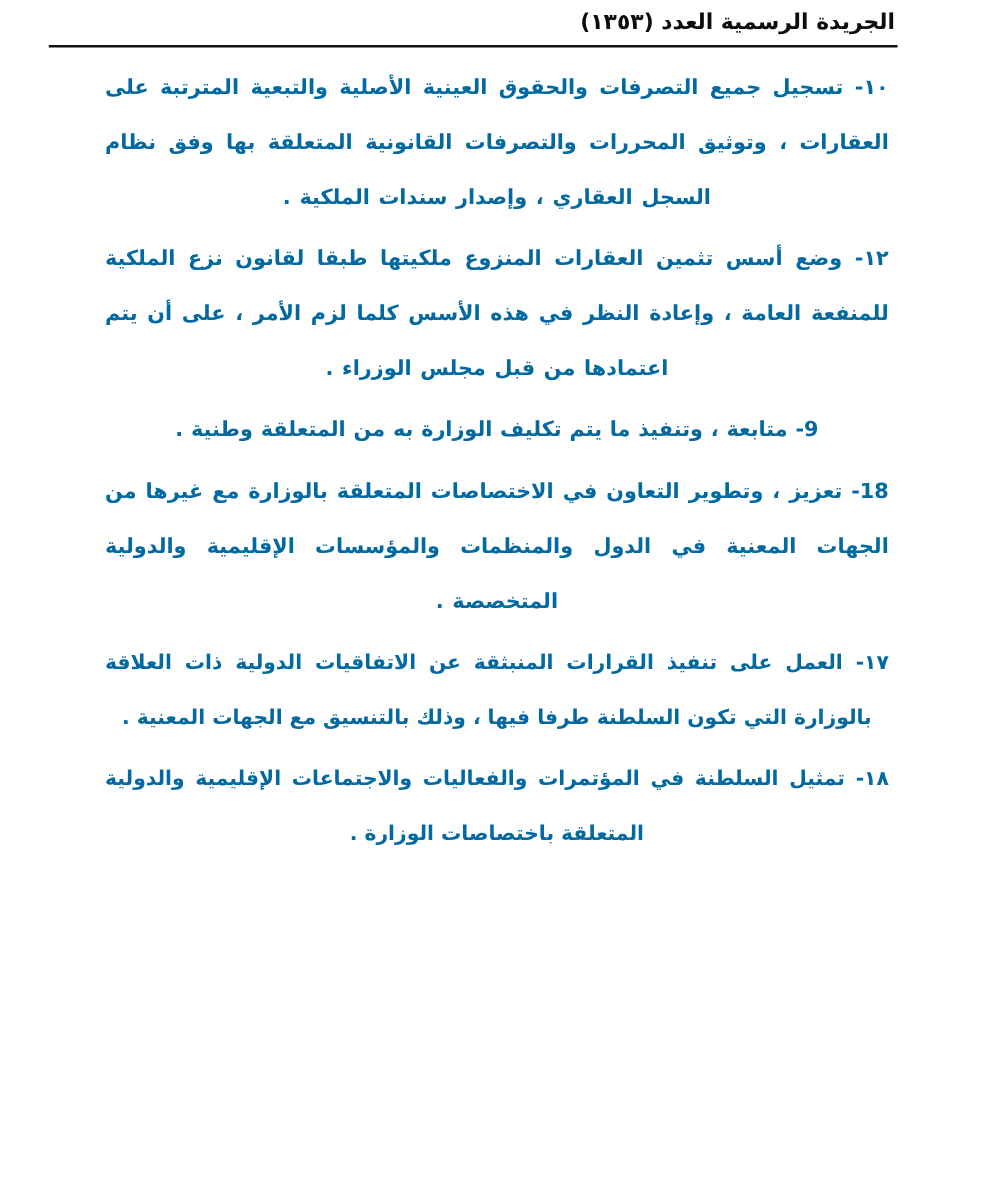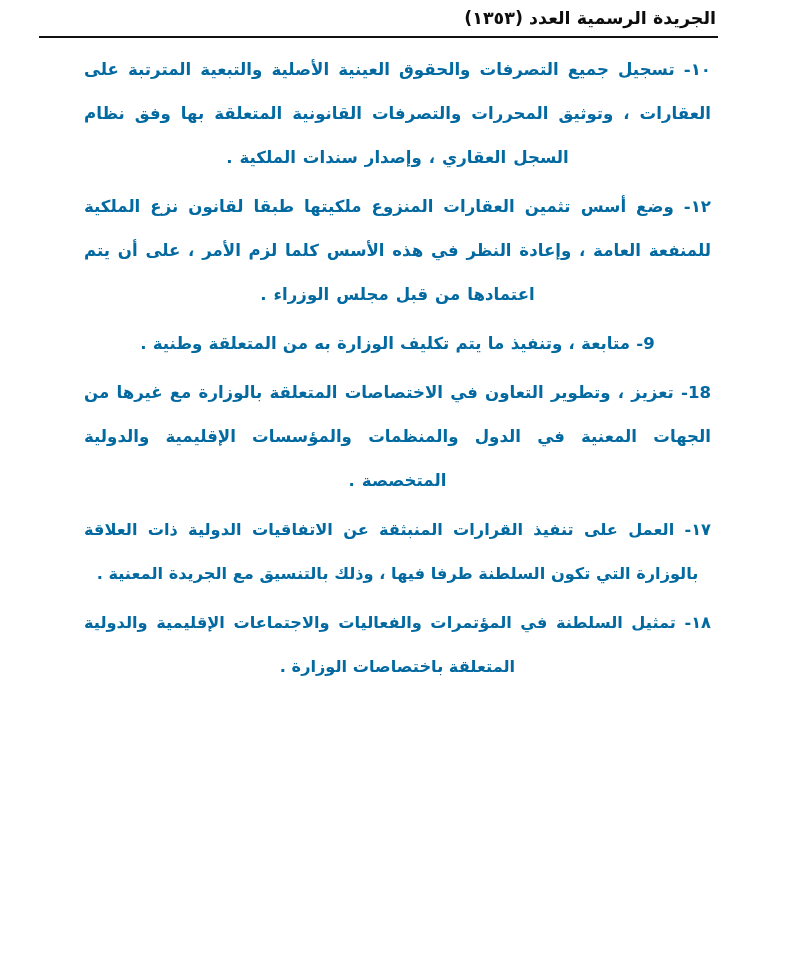--- a/index.html
+++ b/index.html
@@ -134,21 +134,21 @@
     </p>
 
 
     <p class="clause" data-clause="16">
       <span class="num">18</span><span>-</span>
       <span>تعزيز ، وتطوير التعاون في الاختصاصات المتعلقة بالوزارة مع غيرها من الجهات المعنية في الدول والمنظمات والمؤسسات الإقليمية والدولية المتخصصة .</span>
     </p>
 
     <p class="clause" data-clause="17">
       <span class="num">١٧</span><span>-</span>
-      <span>العمل على تنفيذ القرارات المنبثقة عن الاتفاقيات الدولية ذات العلاقة بالوزارة التي تكون السلطنة طرفا فيها ، وذلك بالتنسيق مع الجريدة المعنية .</span>
+      <span>العمل على تنفيذ القرارات المنبثقة عن الاتفاقيات الدولية ذات العلاقة بالوزارة التي تكون السلطنة طرفا فيها ، وذلك بالتنسيق مع الجهات المعنية .</span>
     </p>
 
     <p class="clause" data-clause="18">
       <span class="num">١٨</span><span>-</span>
       <span>تمثيل السلطنة في المؤتمرات والفعاليات والاجتماعات الإقليمية والدولية المتعلقة باختصاصات الوزارة .</span>
     </p>
 
   </div>
 </div>
 

